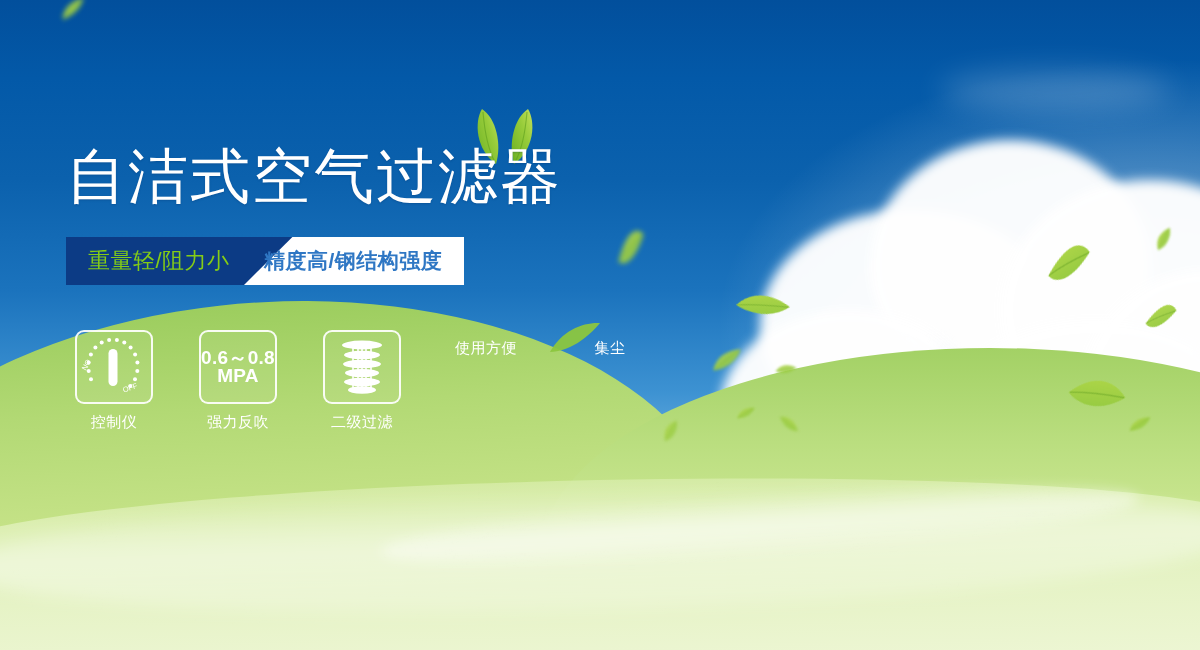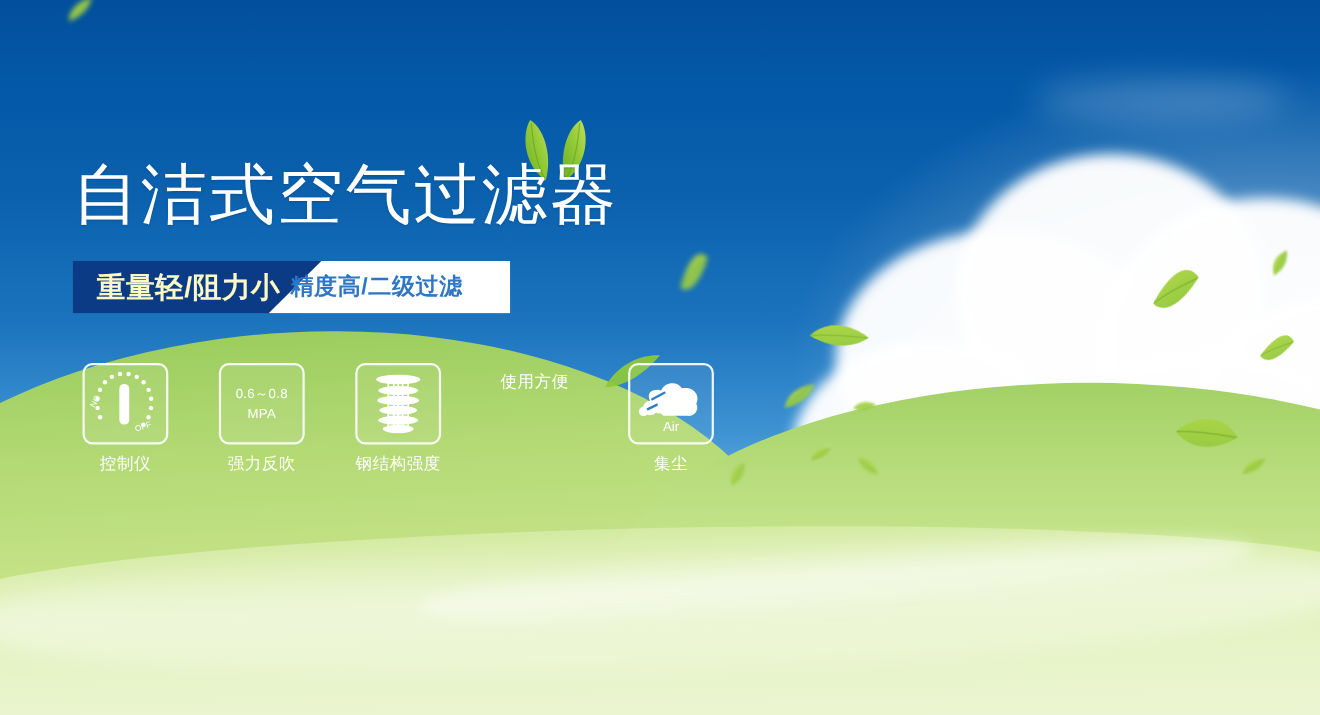--- a/index.html
+++ b/index.html
@@ -115,38 +115,38 @@
     background:#0c3b85;
     clip-path:polygon(0 0, 100% 0, 78% 100%, 0 100%);
   }
   .badge-right{
     position:absolute;left:178px;top:0;width:220px;height:48px;
     background:#ffffff;
     clip-path:polygon(22% 0, 100% 0, 100% 100%, 0 100%);
   }
   .badge-l-text{
     position:absolute;left:22px;top:0;height:48px;line-height:48px;
-    font-size:26px;color:#fef9c3;font-weight:bold;letter-spacing:.5px;white-space:nowrap;
+    font-size:22px;color:#84cc16;font-weight:normal;letter-spacing:.5px;white-space:nowrap;
   }
   .badge-r-text{
     position:absolute;left:198px;top:0;height:48px;line-height:48px;
     font-size:21px;color:#2f77c4;font-weight:bold;letter-spacing:.5px;white-space:nowrap;
   }
 
   .features{position:absolute;left:66px;top:330px;width:640px;height:110px;}
   .feat{position:absolute;top:0;width:96px;text-align:center;}
   .feat .box{
     position:relative;margin:0 auto;width:78px;height:74px;
     border:2px solid rgba(255,255,255,.92);border-radius:9px;
     background:rgba(255,255,255,.07);
     display:flex;align-items:center;justify-content:center;
     box-sizing:border-box;
   }
   .feat .box .txt{
-    color:#ffffff;font-size:12px;line-height:18px;font-weight:400;
+    color:#ffffff;font-size:19px;line-height:18px;font-weight:700;
     text-align:center;white-space:pre-line;letter-spacing:.3px;
   }
   .feat .cap{
     margin-top:9px;color:#ffffff;font-size:15px;line-height:18px;
     letter-spacing:.5px;white-space:nowrap;
   }
   .leaf-behind-air{position:absolute;left:-14px;top:-8px;}
 </style>
 </head>
 <body>
@@ -366,21 +366,21 @@
         <path d="M49 56 C 58 40, 60 18, 61 6" stroke="#5d9e1e" stroke-width="1.1" fill="none" opacity=".6"></path>
       </svg>
     </div>
 
     <div class="title">自洁式空气过滤器</div>
 
     <div class="badge">
       <div class="badge-left"></div>
       <div class="badge-right"></div>
       <div class="badge-l-text">重量轻/阻力小</div>
-      <div class="badge-r-text">精度高/二级过滤</div>
+      <div class="badge-r-text">精度高/钢结构强度</div>
     </div>
 
     <div class="features">
 
       <div class="feat" style="left:0px;">
         <div class="box">
           <svg width="66" height="62" viewBox="0 0 66 62">
             <g fill="#ffffff">
               <circle cx="10.0" cy="43.3" r="2.0"></circle>
               <circle cx="7.7" cy="35.0" r="2.0"></circle>
@@ -427,46 +427,31 @@
             <g fill="#ffffff">
               <ellipse cx="26" cy="7" rx="20" ry="4.4"></ellipse>
               <ellipse cx="26" cy="17" rx="18" ry="4.2"></ellipse>
               <ellipse cx="26" cy="26" rx="19" ry="4.3"></ellipse>
               <ellipse cx="26" cy="35" rx="17" ry="4.1"></ellipse>
               <ellipse cx="26" cy="44" rx="18" ry="4.2"></ellipse>
               <ellipse cx="26" cy="52" rx="14" ry="3.8"></ellipse>
             </g>
           </svg>
         </div>
-        <div class="cap">钢结构强度</div>
+        <div class="cap">二级过滤</div>
       </div>
 
       <div class="feat" style="left:372px;">
         <div class="cap">使用方便</div>
       </div>
 
       <div class="feat" style="left:496px;">
         <div class="leaf-behind-air">
           <svg width="54" height="34" viewBox="0 0 54 34">
             <path d="M2 30 C 14 8, 36 0, 52 1 C 40 16, 20 30, 2 30 Z" fill="#8cc63f" opacity=".95"></path>
           </svg>
         </div>
-        <div class="box">
-          <svg width="62" height="58" viewBox="0 0 62 58">
-            <g fill="#ffffff">
-              <path d="M22 38 C 14 38, 10 33, 12 27 C 9 20, 16 14, 22 17 C 25 9, 37 8, 41 15 C 51 13, 58 21, 54 29 C 57 35, 52 41, 45 40 L 24 40 Z"></path>
-              <circle cx="12" cy="33" r="6.5"></circle>
-              <circle cx="6" cy="36" r="4.2"></circle>
-              <circle cx="16" cy="22" r="5.2"></circle>
-            </g>
-            <g fill="none" stroke="#2f7fc6" stroke-width="2.2" stroke-linecap="round">
-              <path d="M14 25 L 25 19"></path>
-              <path d="M10 34 L 18 30"></path>
-            </g>
-            <text x="31" y="54" fill="#ffffff" font-size="12" text-anchor="middle" font-family="Liberation Sans, sans-serif">Air</text>
-          </svg>
-        </div>
         <div class="cap">集尘</div>
       </div>
 
     </div>
   </div>
 </div>
 
 </body></html>

